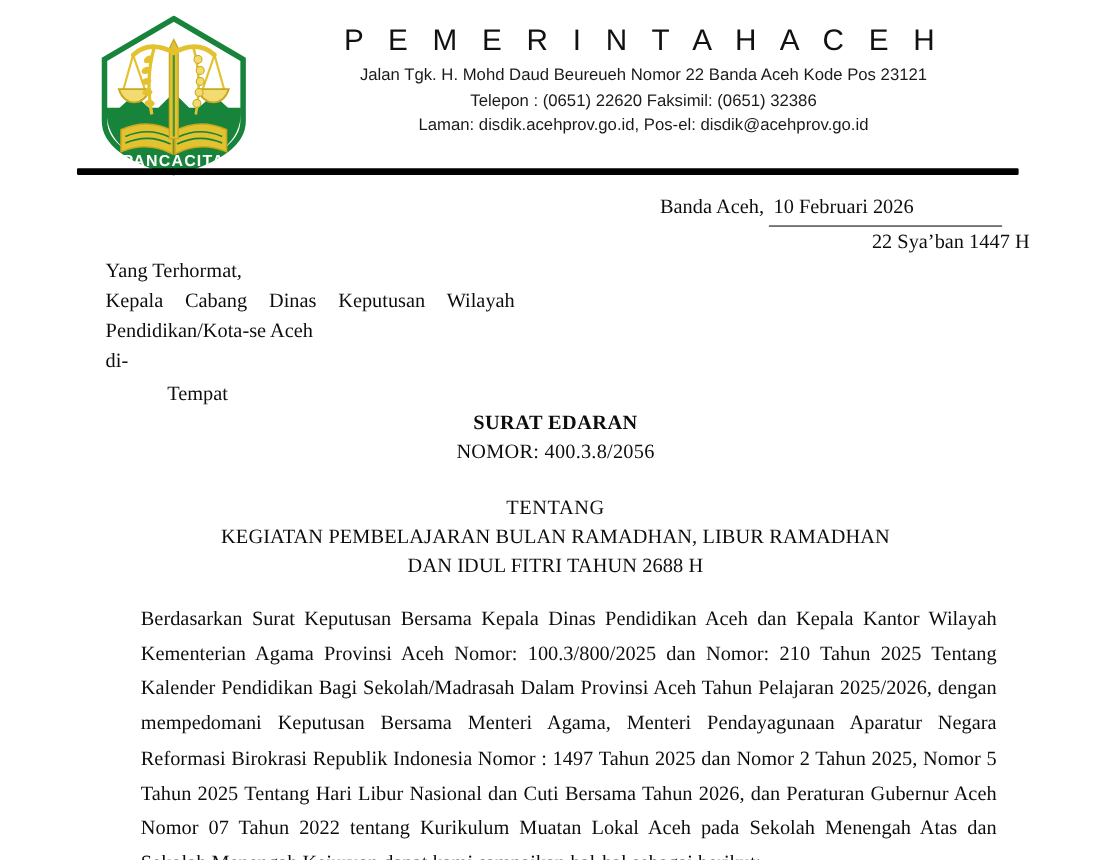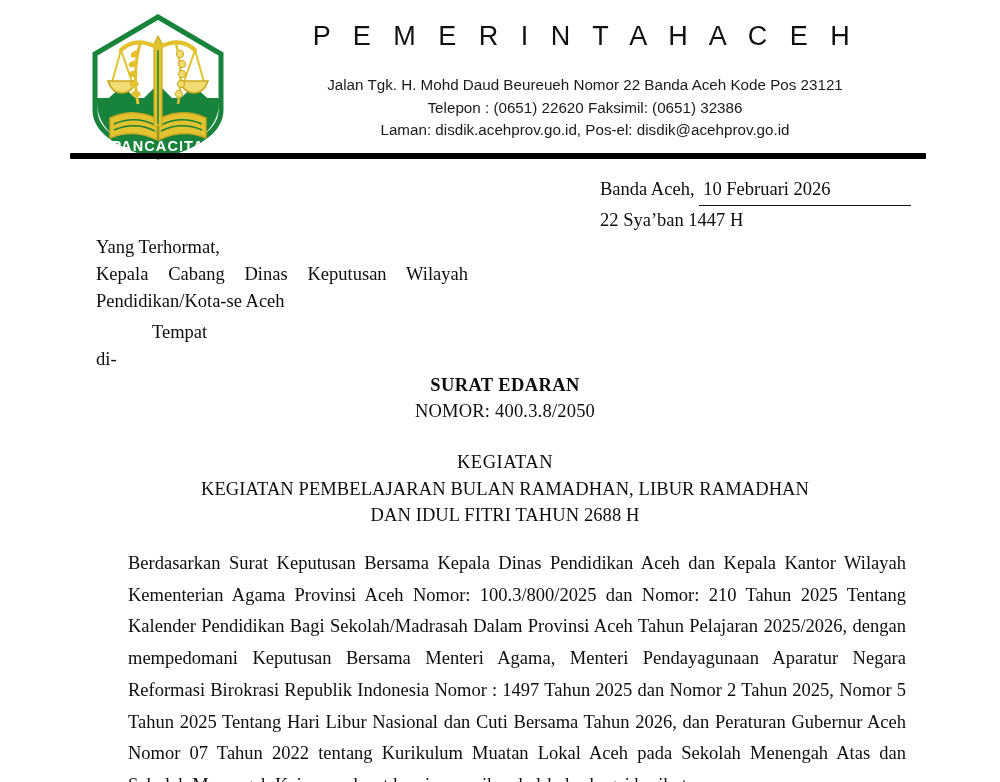--- a/index.html
+++ b/index.html
@@ -57,21 +57,21 @@
     white-space: nowrap;
   }
   .kop-addr {
     font-family: "Liberation Sans", "DejaVu Sans", sans-serif;
     font-size: 15.2px;
     font-weight: 400;
     line-height: 1.47;
     color: #1a1a1a;
     white-space: nowrap;
   }
-  #kop-addr-1 { margin-top: 24px; }
+  #kop-addr-1 { margin-top: 8px; }
 
   #kop-rule {
     position: absolute;
     left: 70px; top: 153px;
     width: 856px; height: 6px;
     background: #000;
     border-radius: 1px;
   }
 
   
@@ -84,21 +84,21 @@
   }
   #date-row-1 { white-space: nowrap; }
   #date-city { }
   #date-greg {
     display: inline-block;
     border-bottom: 1.6px solid #111;
     padding: 0 2px 3px 4px;
     min-width: 212px;
   }
   #date-row-2 {
-    text-align: left;
+    text-align: right;
     padding-right: 4px;
     margin-top: 3px;
     white-space: nowrap;
   }
 
   
   #addressee {
     position: absolute;
     left: 96px; top: 234px;
     width: 372px;
@@ -218,28 +218,28 @@
     <span id="date-city">Banda Aceh,</span>
     <span id="date-greg">10 Februari 2026</span>
   </div>
   <div id="date-row-2">22 Sya’ban 1447 H</div>
 </div>
 
 <div id="addressee">
   <div class="addr-line">Yang Terhormat,</div>
   <div id="addr-line-2">Kepala Cabang Dinas Keputusan Wilayah</div>
   <div class="addr-line">Pendidikan/Kota-se Aceh</div>
+  <div class="addr-line">di-</div>
   <div id="addr-tempat" class="addr-line">Tempat</div>
-  <div class="addr-line">di-</div>
 </div>
 
 <div id="title-block">
   <div id="title-surat">SURAT EDARAN</div>
-  <div id="title-nomor">NOMOR: 400.3.8/2050</div>
+  <div id="title-nomor">NOMOR: 400.3.8/2056</div>
 </div>
 
 <div id="tentang-block">
-  <div id="tentang-label">KEGIATAN</div>
+  <div id="tentang-label">TENTANG</div>
   <div class="tentang-subject">KEGIATAN PEMBELAJARAN BULAN RAMADHAN, LIBUR RAMADHAN</div>
   <div class="tentang-subject">DAN IDUL FITRI TAHUN 2688 H</div>
 </div>
 
 <div id="body-text">Berdasarkan Surat Keputusan Bersama Kepala Dinas Pendidikan Aceh dan Kepala Kantor Wilayah Kementerian Agama Provinsi Aceh Nomor: 100.3/800/2025 dan Nomor: 210 Tahun 2025 Tentang Kalender Pendidikan Bagi Sekolah/Madrasah Dalam Provinsi Aceh Tahun Pelajaran 2025/2026, dengan mempedomani Keputusan Bersama Menteri Agama, Menteri Pendayagunaan Aparatur Negara Reformasi Birokrasi Republik Indonesia Nomor : 1497 Tahun 2025 dan Nomor 2 Tahun 2025, Nomor 5 Tahun 2025 Tentang Hari Libur Nasional dan Cuti Bersama Tahun 2026, dan Peraturan Gubernur Aceh Nomor 07 Tahun 2022 tentang Kurikulum Muatan Lokal Aceh pada Sekolah Menengah Atas dan Sekolah Menengah Kejuruan dapat kami sampaikan hal-hal sebagai berikut:</div>
 
 </body></html>

